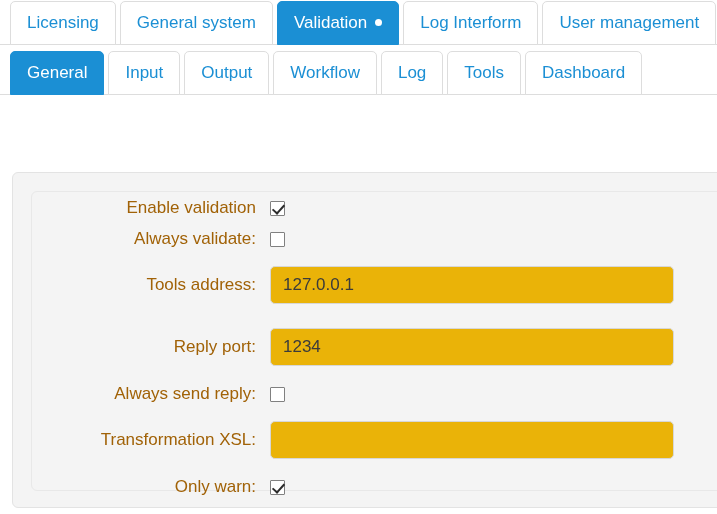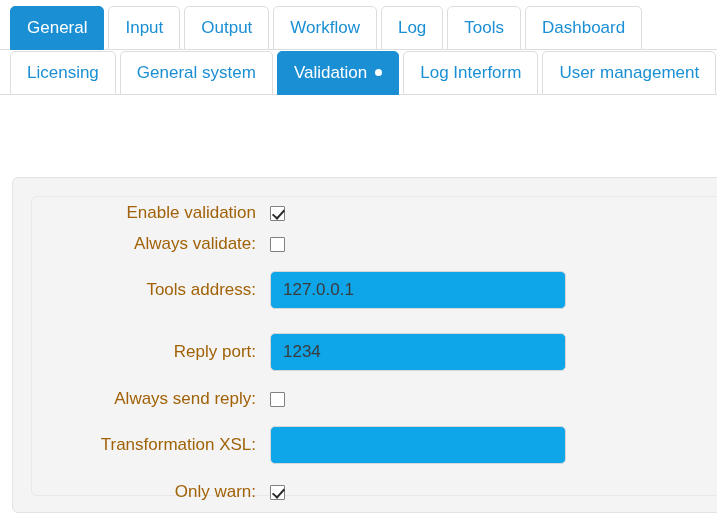--- a/index.html
+++ b/index.html
@@ -135,56 +135,56 @@
     left: 4px;
     top: 0px;
     width: 5px;
     height: 10px;
     border: solid #2b2b2b;
     border-width: 0 2.2px 2.2px 0;
     transform: rotate(42deg);
   }
 
   input.txt {
-    width: 296px;
+    width: 404px;
     height: 38px;
     padding: 0 12px;
     font-size: 17px;
     color: #3b3b3b;
-    background: #0ea5e9;
+    background: #eab308;
     border: 1px solid #d7d7d7;
     border-radius: 5px;
     outline: none;
     font-family: "Liberation Sans", sans-serif;
   }
   input.txt::placeholder { color: #b3b3b3; }
 </style>
 </head>
 <body>
 
 <div id="app">
+
+  <div class="tabbar row2">
+    <div class="tab"><span>Licensing</span></div>
+    <div class="tab"><span>General system</span></div>
+    <div class="tab active"><span>Validation</span><span class="dot"></span></div>
+    <div class="tab"><span>Log Interform</span></div>
+    <div class="tab"><span>User management</span></div>
+  </div>
 
   <div class="tabbar row1">
     <div class="tab active"><span>General</span></div>
     <div class="tab"><span>Input</span></div>
     <div class="tab"><span>Output</span></div>
     <div class="tab"><span>Workflow</span></div>
     <div class="tab"><span>Log</span></div>
     <div class="tab"><span>Tools</span></div>
     <div class="tab"><span>Dashboard</span></div>
   </div>
 
-  <div class="tabbar row2">
-    <div class="tab"><span>Licensing</span></div>
-    <div class="tab"><span>General system</span></div>
-    <div class="tab active"><span>Validation</span><span class="dot"></span></div>
-    <div class="tab"><span>Log Interform</span></div>
-    <div class="tab"><span>User management</span></div>
-  </div>
-
 
   <div class="outer-panel">
     <div class="inner-panel">
 
       <div class="form">
 
         <div class="form-row checkrow">
           <div class="lbl">Enable validation</div>
           <div class="ctrl">
             <input type="checkbox" class="cb" checked="" style="">

